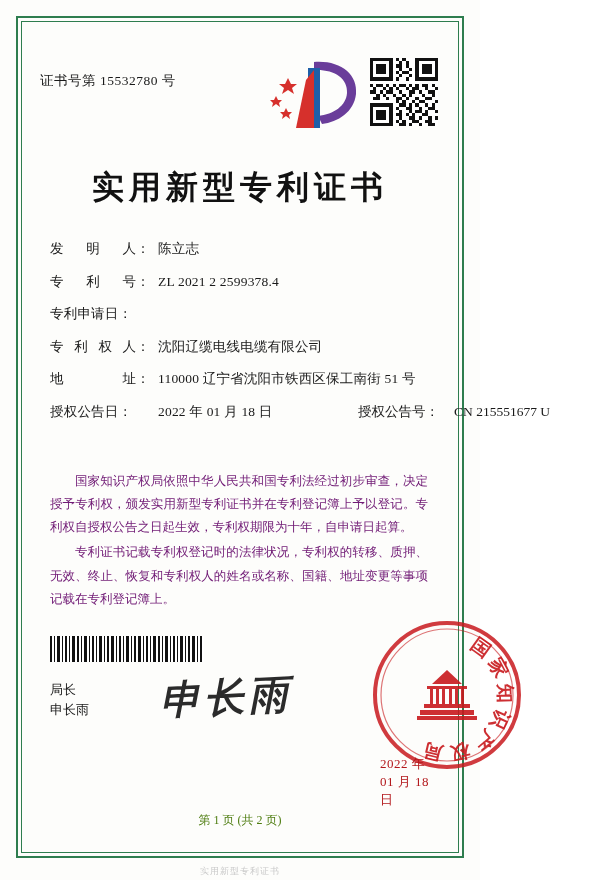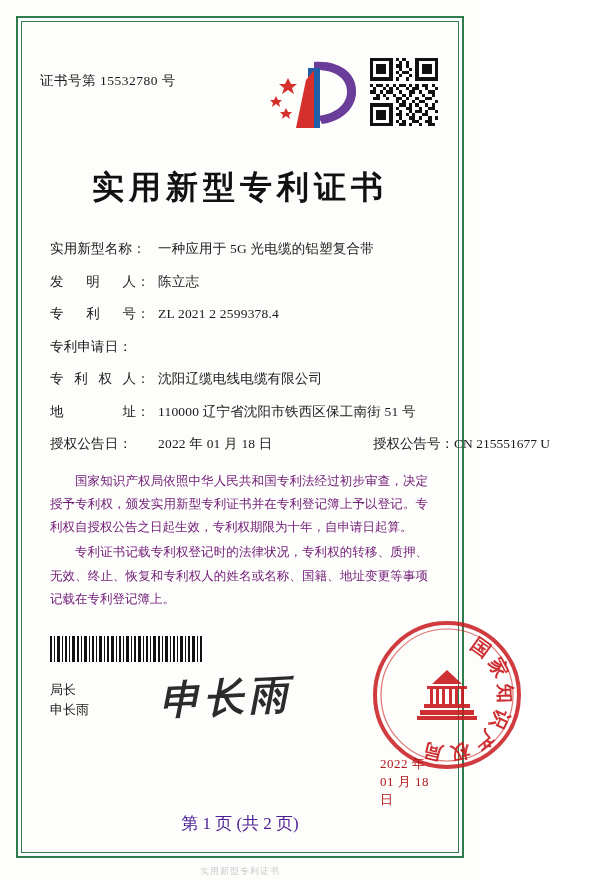--- a/index.html
+++ b/index.html
@@ -120,21 +120,20 @@
     letter-spacing: 0.2px;
   }
   .field-row.dual .field-value {
     flex: 0 0 auto;
     width: 200px;
   }
   .field-row.dual .field-label2 {
     width: 96px;
     flex: 0 0 96px;
     white-space: nowrap;
-    text-align: right;
   }
   .field-row.dual .field-value2 {
     flex: 1 1 auto;
     white-space: nowrap;
   }
 
   
   .paragraphs {
     position: absolute;
     left: 10px;
@@ -198,22 +197,22 @@
     color: #b3181c;
     letter-spacing: 0.5px;
   }
 
   .page-num {
     position: absolute;
     left: 0;
     right: 0;
     top: 772px;
     text-align: center;
-    font-size: 17px;
-    color: #4c1d95;
+    font-size: 12px;
+    color: #4d7c0f;
   }
 
   .footer-faint {
     position: absolute;
     left: 0;
     right: 0;
     bottom: 2px;
     text-align: center;
     font-size: 9px;
     color: #c9c9c9;
@@ -350,24 +349,20 @@
           <rect x="15" y="20" width="1" height="1"></rect>
             <rect x="18" y="20" width="2" height="1"></rect>
         </g>
       </svg>
     </div>
 
     <div class="title">实用新型专利证书</div>
 
     <div class="fields">
 
-      <div class="field-row">
-        <div class="field-label">实用新型名称：</div>
-        <div class="field-value">一种应用于 5G 光电缆的铝塑复合带</div>
-      </div>
 
       <div class="field-row">
         <div class="field-label spread">
           <span>发</span>
           <span>明</span>
           <span>人：</span>
         </div>
         <div class="field-value">陈立志</div>
       </div>
 

